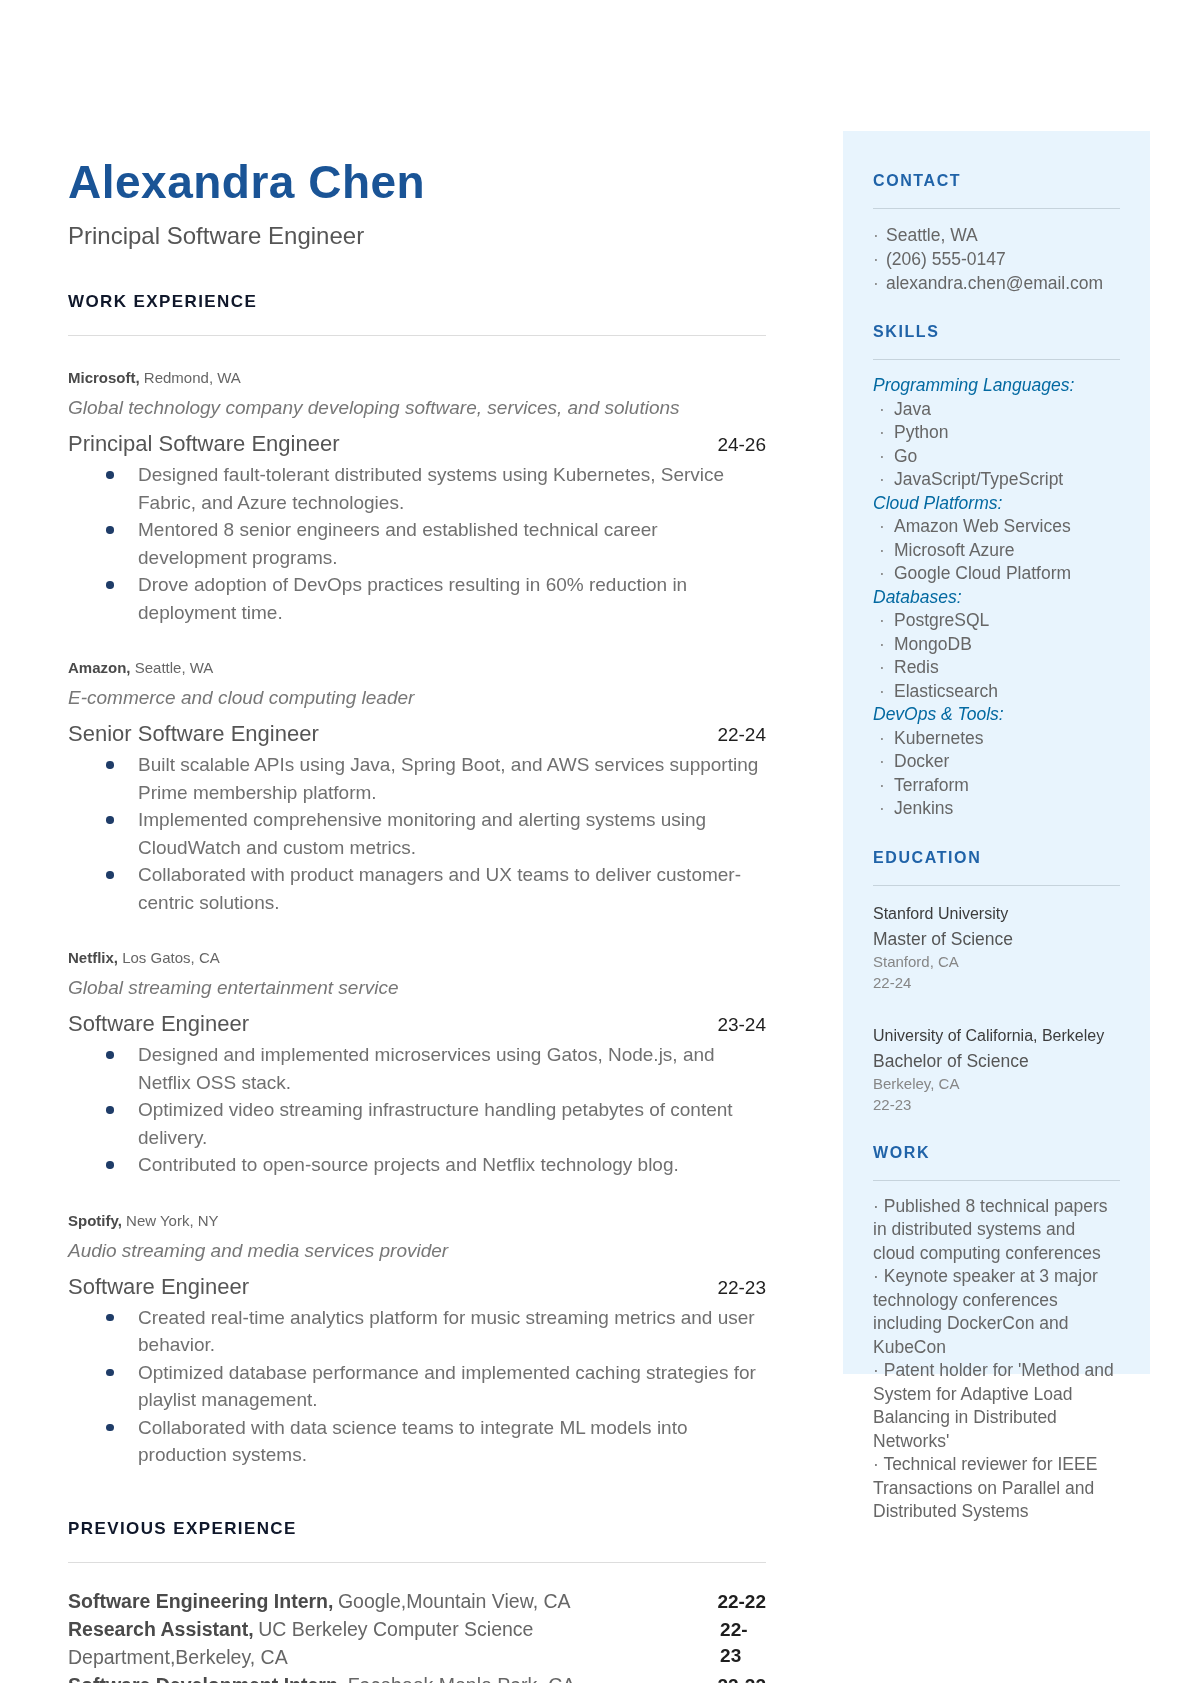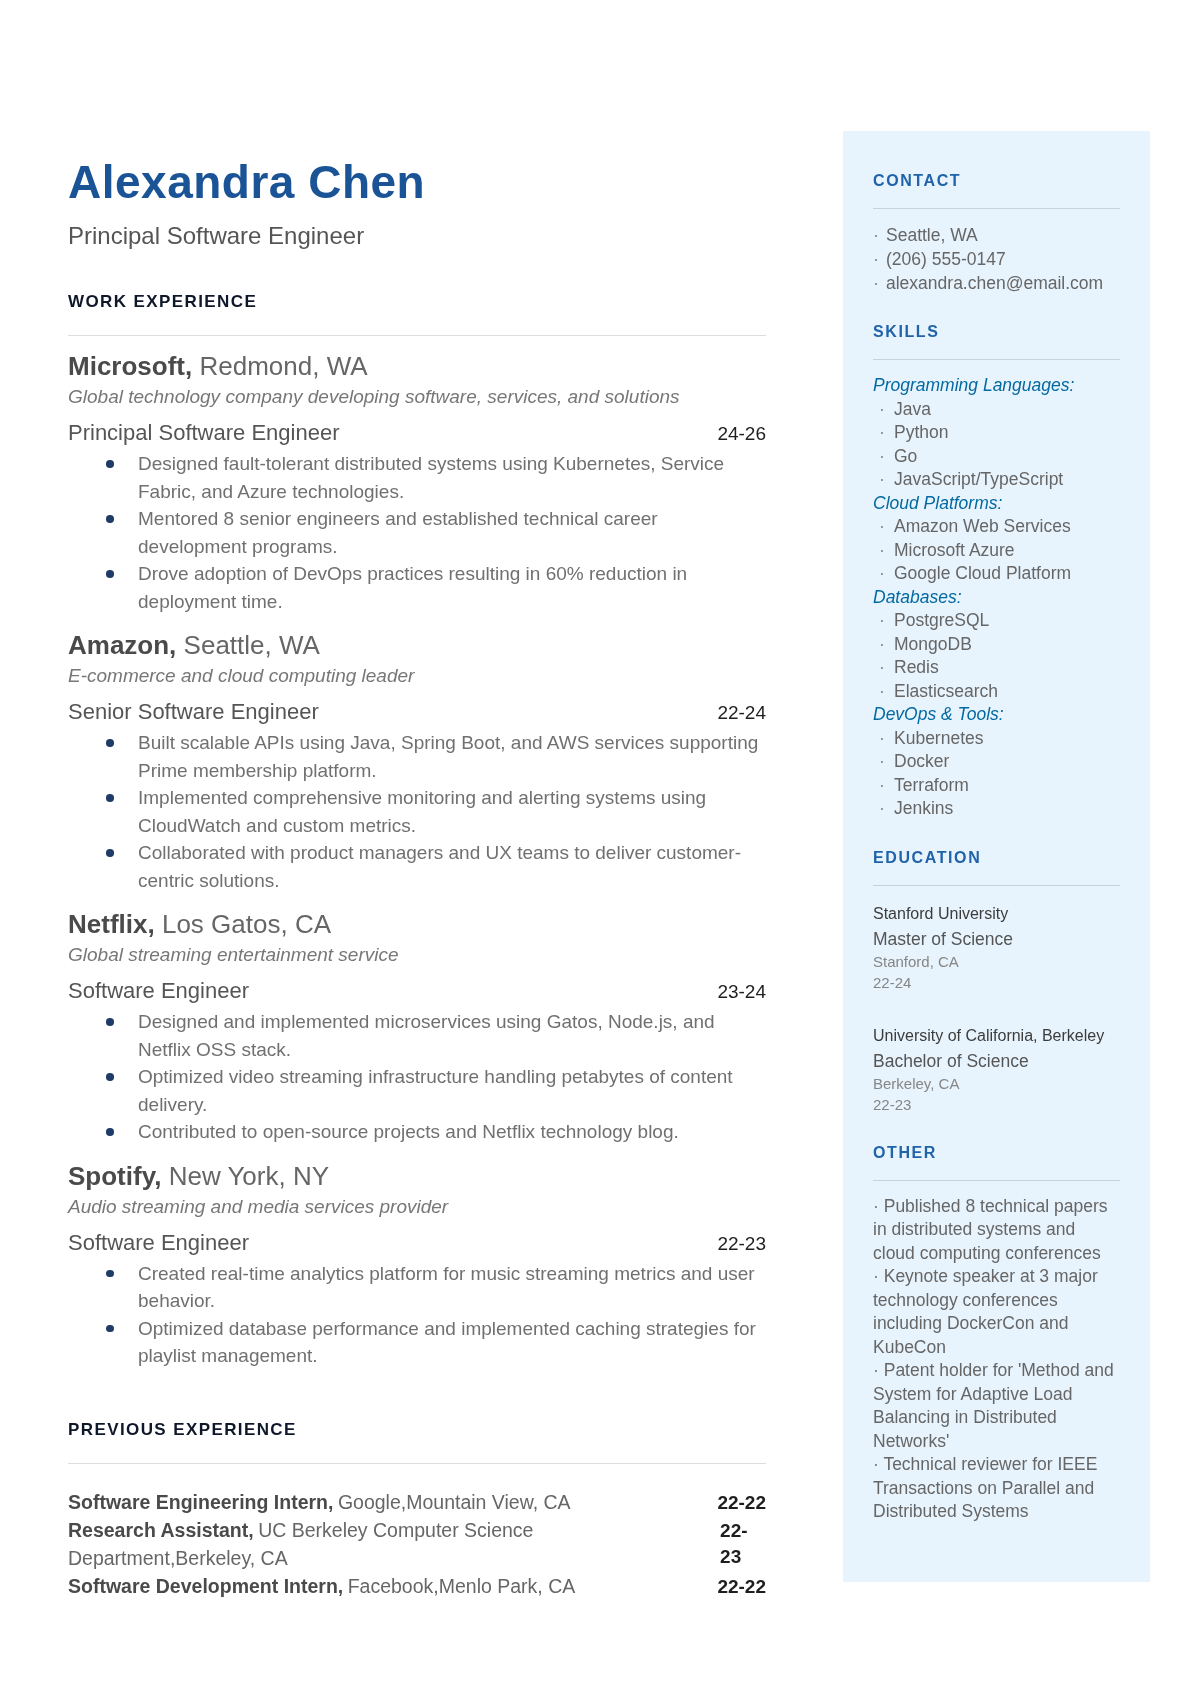--- a/index.html
+++ b/index.html
@@ -6,38 +6,38 @@
   html,body { background:#ffffff; }
   body {
     width:1190px; height:1683px; position:relative; overflow:hidden;
     font-family:"Liberation Sans", sans-serif;
   }
   .main { position:absolute; left:68px; top:158px; width:698px; }
   .name { font-size:46px; font-weight:800; color:#1a5496; letter-spacing:.5px; line-height:1.05; }
   .subtitle { font-size:24px; color:#555; margin-top:16px; }
   .sec-head { margin-top:42px; font-size:17px; font-weight:700; color:#0f172a; letter-spacing:1.4px; }
   .main-hr { border:none; border-top:1px solid #ddd; margin-top:23px; }
-  .company-line { margin-top:16px; font-size:26px; color:#666; line-height:29px; }
+  .company-line { margin-top:27px; font-size:15px; color:#666; line-height:29px; }
   .company { font-weight:700; color:#4a4a4a; }
   .job-desc { font-size:19px; font-style:italic; color:#777; line-height:29px; margin-top:1px; }
   .role-row { display:flex; justify-content:space-between; align-items:baseline; margin-top:7px; }
   .role { font-size:22px; color:#555; line-height:29px; }
   .dates { font-size:19px; color:#1f1f1f; font-weight:500; }
   .job ul { list-style:none; margin-top:3px; }
   .job li { position:relative; padding-left:70px; font-size:19px; color:#707070; line-height:27.5px; }
   .job li::before { content:""; position:absolute; left:38px; top:10px; width:7.5px; height:7.5px;
     border-radius:50%; background:#1f3c68; }
   .prev-head { margin-top:50px; }
   .prev-rows { margin-top:25px; }
   .prev-row { display:flex; justify-content:space-between; align-items:baseline; line-height:26px; }
   .prev-role { font-weight:700; color:#4a4a4a; font-size:19.5px; }
   .prev-org { color:#666; font-size:19.5px; }
   .prev-dates { font-weight:600; color:#1e1e1e; font-size:19px; }
 
-  .sidebar { position:absolute; left:843px; top:131px; width:307px; height:1451px;
+  .sidebar { position:absolute; left:843px; top:131px; width:307px; height:1243px;
     background:#e8f4fd; padding:41px 30px 0 30px; }
   .sb-head { font-size:16px; font-weight:700; color:#2063a8; letter-spacing:1.6px; }
   .sb-head.gap { margin-top:28px; }
   .sb-hr { border:none; border-top:1px solid #c6d3dc; margin:18px 0 14px 0; }
   .sb-list { list-style:none; }
   .sb-list li { position:relative; padding-left:13px; font-size:17.5px; color:#666; line-height:24px; }
   .sb-list li::before { content:"·"; position:absolute; left:0; color:#888; }
   .sb-list.indent li { padding-left:21px; line-height:23.5px; }
   .sb-list.indent li::before { left:6px; }
   .skill-label { font-style:italic; font-size:17.5px; color:#0369a1; line-height:23.5px; }
@@ -117,20 +117,21 @@
         <span class="loc">New York, NY</span>
       </div>
       <div class="job-desc">Audio streaming and media services provider</div>
       <div class="role-row">
         <span class="role">Software Engineer</span>
         <span class="dates">22-23</span>
       </div>
       <ul>
         <li>Created real-time analytics platform for music streaming metrics and user behavior.</li>
         <li>Optimized database performance and implemented caching strategies for playlist management.</li>
+        <li>Collaborated with data science teams to integrate ML models into production systems.</li>
       </ul>
     </div>
 
     <div class="sec-head prev-head">PREVIOUS EXPERIENCE</div>
     <hr class="main-hr">
 
     <div class="prev-rows">
       <div class="prev-row">
         <div>
           <span class="prev-role">Software Engineering Intern,</span>
@@ -210,21 +211,21 @@
       <div class="school-loc">Stanford, CA</div>
       <div class="school-dates">22-24</div>
     </div>
     <div class="school">
       <div class="school-name">University of California, Berkeley</div>
       <div class="school-degree">Bachelor of Science</div>
       <div class="school-loc">Berkeley, CA</div>
       <div class="school-dates">22-23</div>
     </div>
 
-    <div class="sb-head">OTHER</div>
+    <div class="sb-head">WORK</div>
     <hr class="sb-hr">
     <div class="other-item">Published 8 technical papers in distributed systems and cloud computing conferences</div>
     <div class="other-item">Keynote speaker at 3 major technology conferences including DockerCon and KubeCon</div>
     <div class="other-item">Patent holder for 'Method and System for Adaptive Load Balancing in Distributed Networks'</div>
     <div class="other-item">Technical reviewer for IEEE Transactions on Parallel and Distributed Systems</div>
   </aside>
 
 </div>
 
 </body></html>

